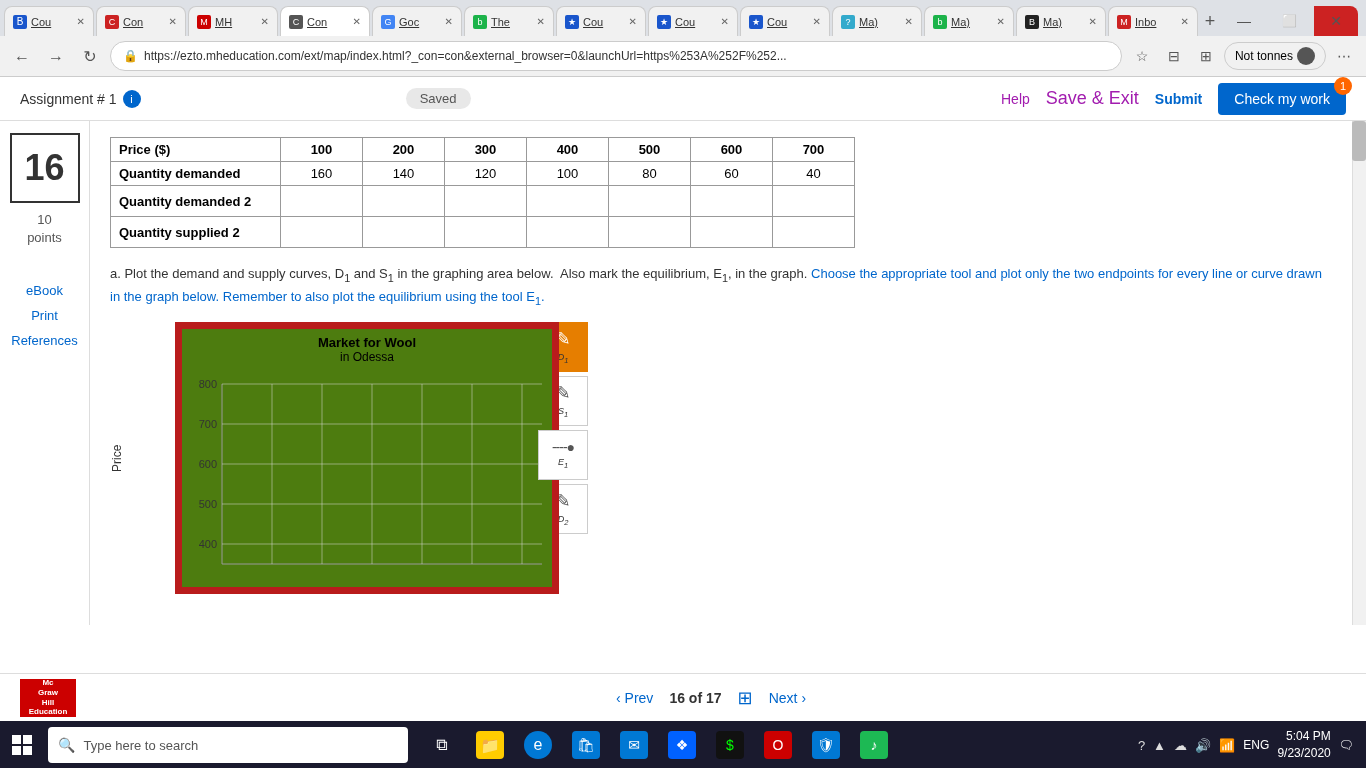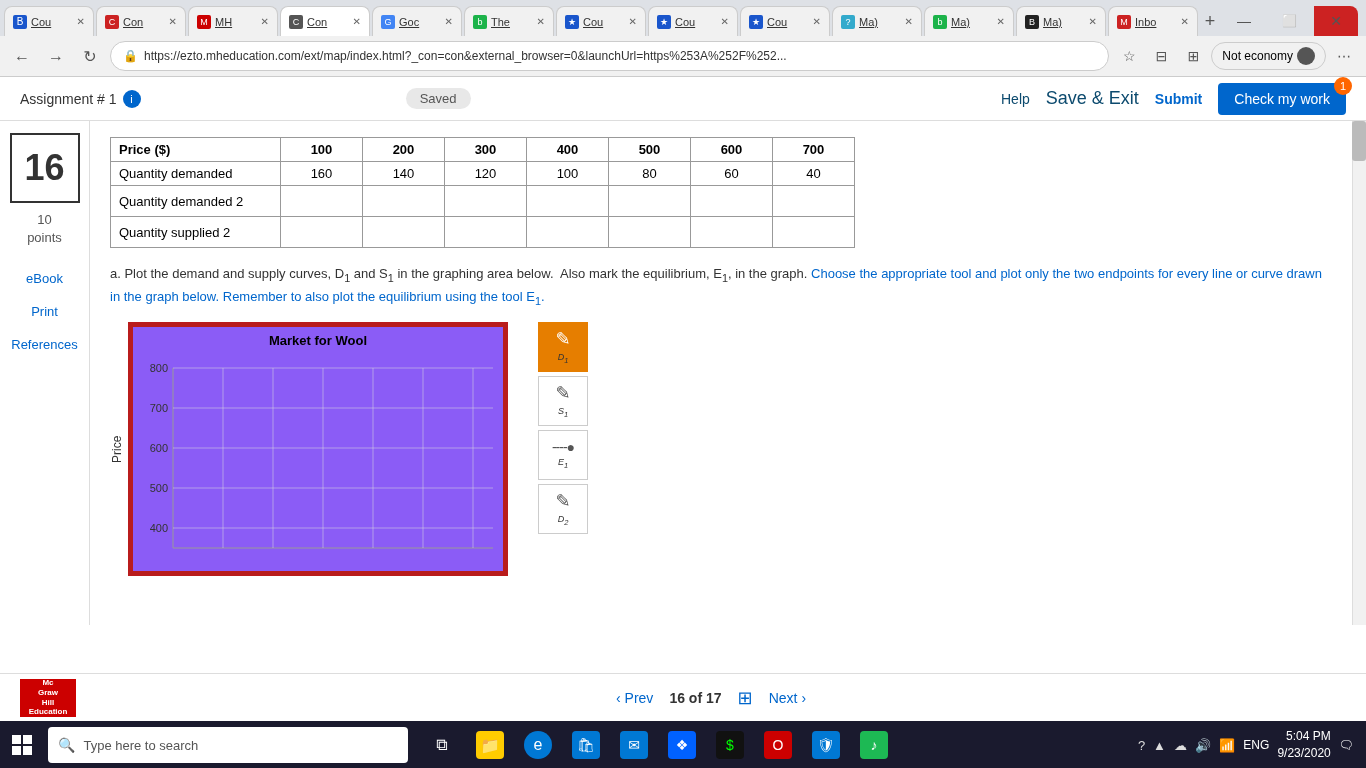--- a/index.html
+++ b/index.html
@@ -26,42 +26,42 @@
 
     
     .page-content { display: flex; flex-direction: column; height: calc(768px - 76px - 48px); overflow: hidden; }
 
     
     .app-header { display: flex; align-items: center; padding: 8px 20px; border-bottom: 1px solid #ddd; background: #fff; height: 44px; }
     .assignment-title { font-size: 14px; color: #333; display: flex; align-items: center; gap: 6px; }
     .info-icon { width: 18px; height: 18px; border-radius: 50%; background: #0066cc; color: #fff; font-size: 11px; display: flex; align-items: center; justify-content: center; cursor: pointer; }
     .saved-badge { background: #e8e8e8; border-radius: 20px; padding: 3px 14px; font-size: 13px; color: #555; margin: 0 auto; }
     .header-actions { display: flex; align-items: center; gap: 16px; margin-left: auto; }
-    .header-link { color: #0c4a6e; font-size: 14px; cursor: pointer; text-decoration: none; }
+    .header-link { color: #a21caf; font-size: 14px; cursor: pointer; text-decoration: none; }
     .save-exit { font-size: 18px; cursor: pointer; }
     .submit-btn { color: #0066cc; font-size: 14px; font-weight: bold; cursor: pointer; }
     .check-work-btn { background: #0066cc; color: #fff; border: none; border-radius: 4px; padding: 8px 16px; font-size: 14px; cursor: pointer; position: relative; }
     .badge-num { position: absolute; top: -6px; right: -6px; background: #ff6600; color: #fff; border-radius: 50%; width: 18px; height: 18px; font-size: 11px; display: flex; align-items: center; justify-content: center; }
 
     
     .main-layout { display: flex; flex: 1; overflow: hidden; }
     .sidebar { width: 90px; border-right: 1px solid #ddd; display: flex; flex-direction: column; align-items: center; padding: 12px 8px; gap: 8px; background: #fff; }
     .question-num-box { width: 70px; height: 70px; border: 2px solid #333; display: flex; align-items: center; justify-content: center; font-size: 36px; font-weight: bold; color: #333; }
     .points-box { text-align: center; color: #555; font-size: 13px; line-height: 1.4; }
-    .sidebar-links { display: flex; flex-direction: column; align-items: center; gap: 18px; margin-top: 16px; }
+    .sidebar-links { display: flex; flex-direction: column; align-items: center; gap: 10px; margin-top: 28px; }
     .sidebar-link { color: #0066cc; font-size: 13px; cursor: pointer; text-decoration: none; }
 
     
     .content-area { flex: 1; overflow-y: auto; padding: 16px 20px; position: relative; }
     .question-text { font-size: 13px; color: #333; line-height: 1.5; margin-bottom: 12px; }
 
     
     .data-table { border-collapse: collapse; margin-bottom: 16px; font-size: 13px; }
     .data-table td, .data-table th { border: 1px solid #999; padding: 4px 8px; min-width: 70px; text-align: center; }
-    .data-table td:first-child { text-align: left; font-weight: normal; min-width: 170px; background: #fff; }
+    .data-table td:first-child { text-align: left; font-weight: bold; min-width: 170px; background: #fff; }
     .data-table tr:first-child td { font-weight: bold; }
     .input-cell { width: 65px; height: 22px; border: none; outline: none; text-align: center; font-size: 13px; background: transparent; }
 
     
     .instructions { font-size: 13px; color: #333; line-height: 1.6; margin-bottom: 12px; }
     .instructions a { color: #0066cc; }
 
     
     .graph-container { display: flex; gap: 8px; margin-bottom: 16px; }
     .graph-title { text-align: center; font-size: 13px; font-weight: bold; padding-top: 6px; }
@@ -187,21 +187,21 @@
     <button class="nav-btn">↻</button>
     <div class="url-bar">
       <span class="url-lock">🔒</span>
       <span class="url-text">https://ezto.mheducation.com/ext/map/index.html?_con=con&amp;external_browser=0&amp;launchUrl=https%253A%252F%252...</span>
     </div>
     <div class="toolbar-icons">
       <div class="toolbar-icon">☆</div>
       <div class="toolbar-icon">⊟</div>
       <div class="toolbar-icon">⊞</div>
       <div class="sync-btn">
-        <span>Not economy</span>
+        <span>Not tonnes</span>
         <span style="width:18px;height:18px;border-radius:50%;background:#555;display:inline-block;"></span>
       </div>
       <div class="toolbar-icon">⋯</div>
     </div>
   </div>
 </div>
 
 <div class="page-content">
 
   <div class="app-header">
@@ -295,22 +295,23 @@
         <a>Choose the appropriate tool and plot only the two endpoints for every line or curve drawn in the graph below. Remember to also plot the equilibrium using the tool E<sub>1</sub>.</a>
       </p>
 
       <div class="graph-container">
 
         <div style="position:relative;">
           <div style="display:flex;align-items:center;width:420px;">
 
             <div style="writing-mode:vertical-rl;transform:rotate(180deg);font-size:12px;color:#333;margin-right:4px;height:220px;display:flex;align-items:center;justify-content:center;">Price</div>
 
-            <div style="border:5px solid #b91c1c;background:#8b5cf6;position:relative;">
+            <div style="border:7px solid #b91c1c;background:#4d7c0f;position:relative;margin-left:47px;">
               <div class="graph-title">Market for Wool</div>
+              <div class="graph-subtitle">in Odessa</div>
               <svg width="370" height="220">
 
                 <line x1="40" y1="20" x2="40" y2="200" stroke="#999" stroke-width="1"></line>
                 <line x1="40" y1="200" x2="360" y2="200" stroke="#999" stroke-width="1"></line>
 
                 <line x1="40" y1="20" x2="360" y2="20" stroke="#ddd" stroke-width="0.5"></line>
                 <line x1="40" y1="60" x2="360" y2="60" stroke="#ddd" stroke-width="0.5"></line>
                 <line x1="40" y1="100" x2="360" y2="100" stroke="#ddd" stroke-width="0.5"></line>
                 <line x1="40" y1="140" x2="360" y2="140" stroke="#ddd" stroke-width="0.5"></line>
                 <line x1="40" y1="180" x2="360" y2="180" stroke="#ddd" stroke-width="0.5"></line>

